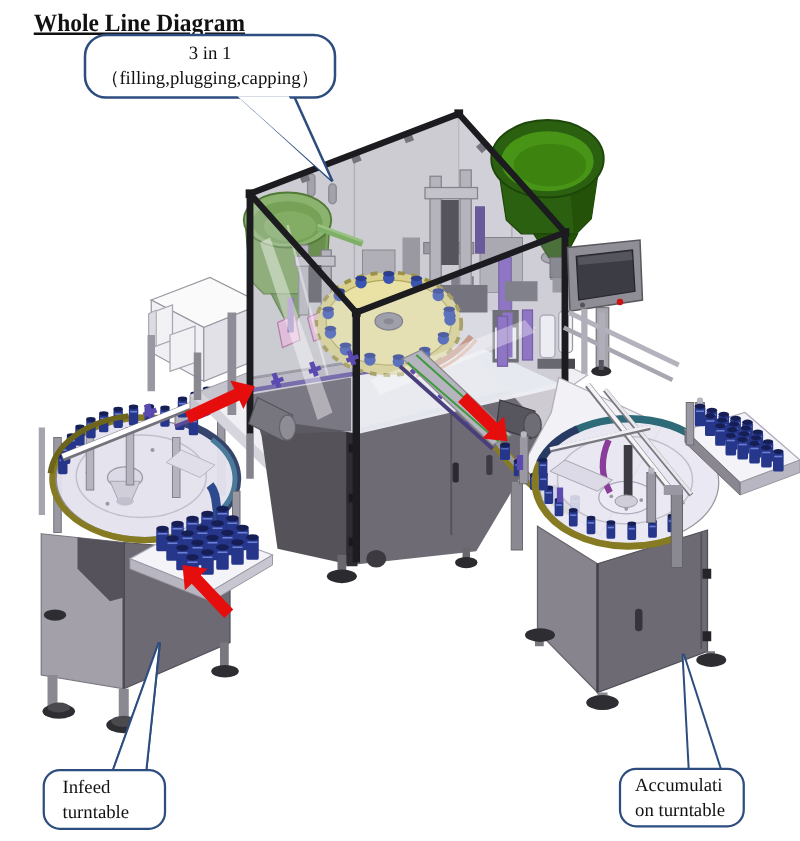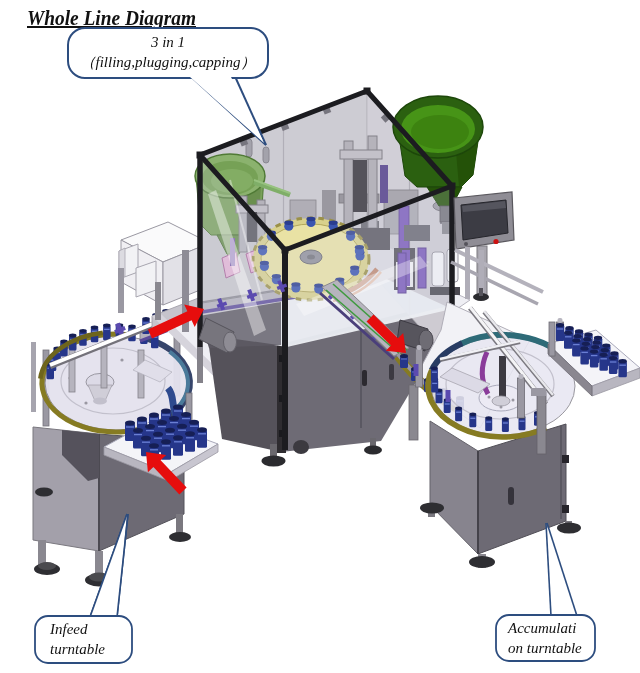--- a/index.html
+++ b/index.html
@@ -1,17 +1,17 @@
 <!DOCTYPE html>
 <html><head>
 <meta charset="utf-8">
 <style>
   html,body{margin:0;padding:0;background:#fff;}
   #page{position:relative;width:640px;height:673px;background:#fff;overflow:hidden;
-        font-family:"Liberation Serif", serif;font-style:italic;}
+        font-family:"Liberation Serif", serif;}
   svg{position:absolute;left:0;top:0;}
   text{font-family:"Liberation Serif", serif;}
 </style>
 </head>
 <body>
 <div id="page">
 <svg width="640" height="673" viewBox="0 0 640 673">
 <rect x="0" y="0" width="640" height="673" fill="#ffffff"></rect>
 <g id="left">
 <polygon points="33.0,427.0 99.0,434.0 99.0,551.0 33.0,540.0" fill="#a3a0aa" stroke="#7a787f" stroke-width="1"></polygon>

